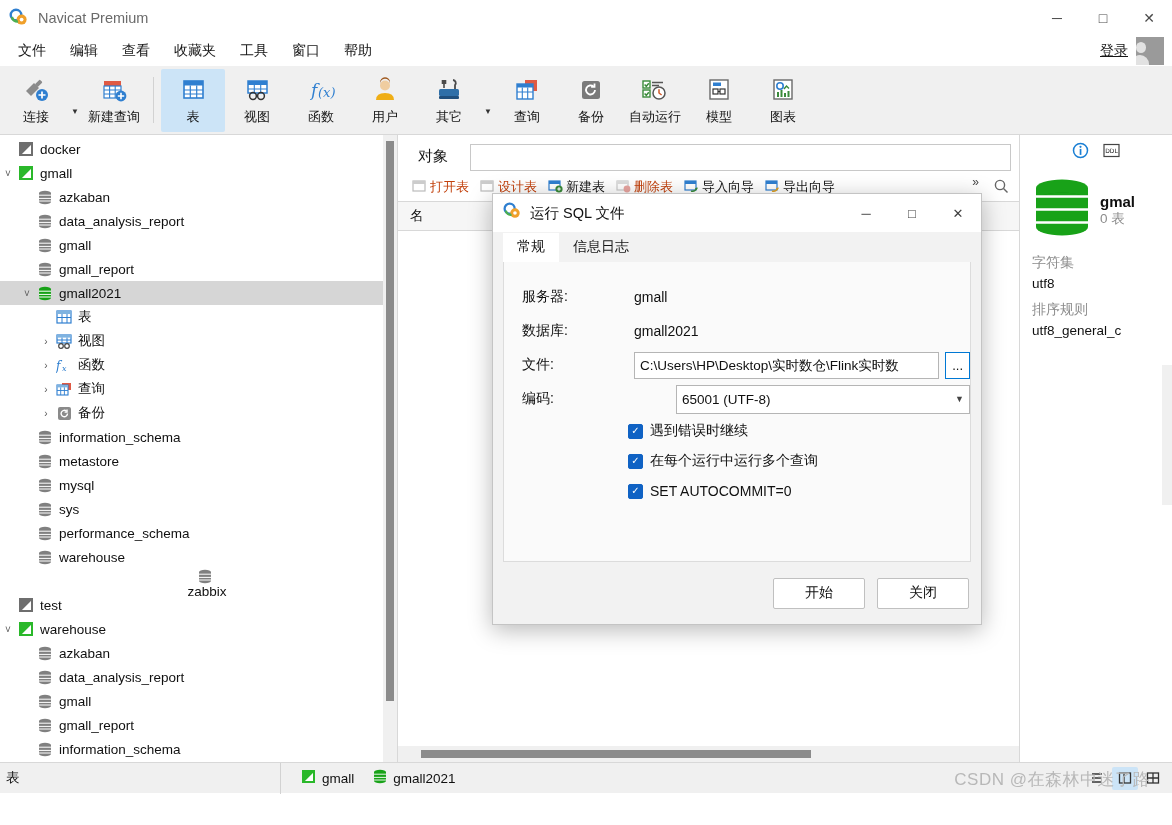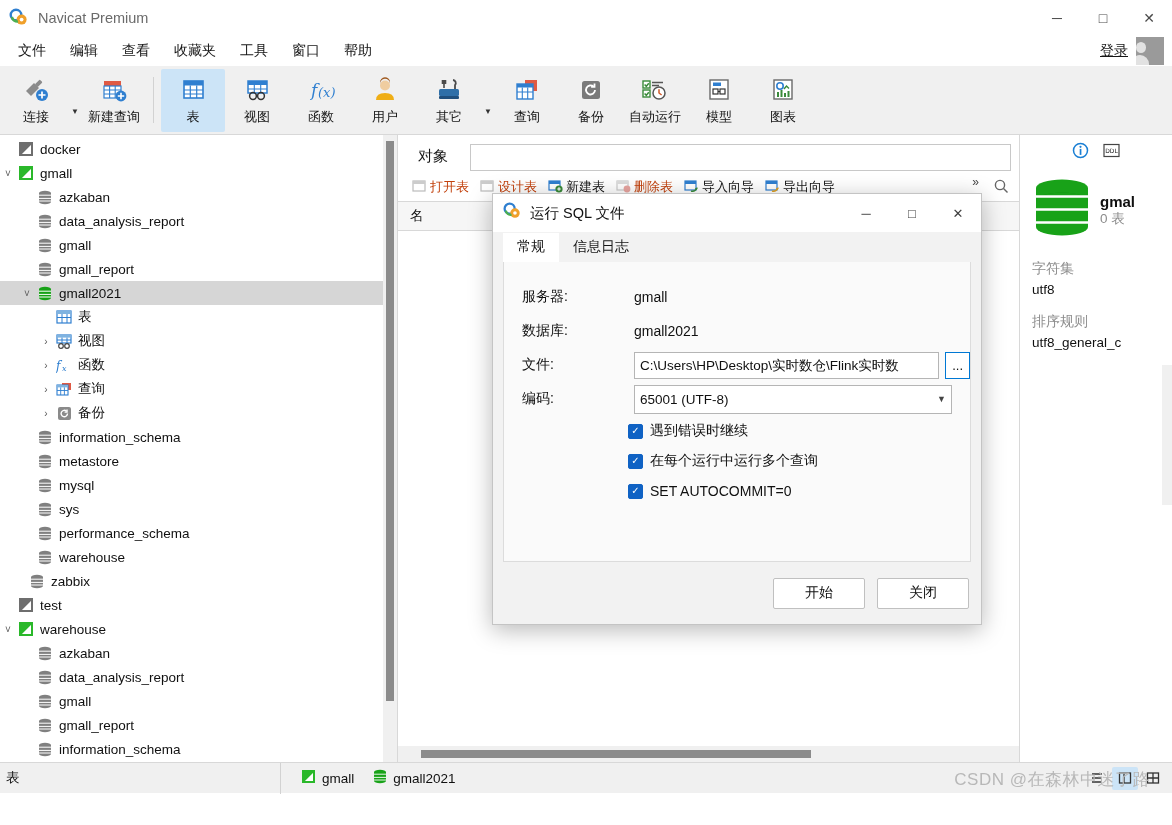--- a/index.html
+++ b/index.html
@@ -177,21 +177,21 @@
     height: 28px; display: flex; align-items: center;
     justify-content: center; gap: 14px; padding-top: 6px;
   }
   .ip-db {
     display: flex; align-items: center; gap: 8px;
     padding: 14px 0 0 12px;
   }
   .ip-dbtext { display:flex; flex-direction: column; }
   .ip-dbname { font-size: 15px; font-weight: bold; color: #101010; }
   .ip-dbsub { font-size: 13.5px; color: #8c8c8c; margin-top: 0;}
-  .ip-field { padding: 0 12px 0 12px; margin-top: 16px; }
+  .ip-field { padding: 0 12px 0 12px; margin-top: 10px; }
   .ip-flabel { font-size: 14px; color: #8c8c8c; }
   .ip-fvalue { font-size: 13.5px; color: #101010; margin-top: 4px; white-space: nowrap;}
   .ip-scroll-track {
     position: absolute; right: 0; top: 230px; width: 10px; height: 140px;
     background: #f0f0f0;
   }
 
   
   .statusbar {
     height: 31px; background: #f0f0f0;
@@ -263,21 +263,21 @@
   }
   .browse-btn {
     width: 26px; height: 27px; margin-left: 6px;
     border: 1px solid #0078d4; background: #ffffff;
     display: flex; align-items: center; justify-content: center;
     font-size: 13px; color: #101010;
   }
   .form-select {
     width: 318px; height: 29px; border: 1px solid #b5b5b5;
     background: #ffffff; font-size: 13.5px; padding: 0 5px;
-    display: flex; align-items: center; color: #101010;
+    display: flex; align-items: center; color: #101010; margin-left: 42px;
   }
   .sel-caret { margin-left: auto; font-size: 9px; color: #444; }
   .cb-row {
     display: flex; align-items: center; gap: 7px;
     padding-left: 124px; height: 30px;
   }
   .cbox {
     width: 15px; height: 15px; background: #0f62c4;
     border: 1px solid #0f62c4; border-radius: 2px;
     display: flex; align-items: center; justify-content: center;
@@ -740,21 +740,21 @@
               <ellipse cx="7" cy="6.2" rx="6" ry="2.2" fill="#808080"></ellipse>
               <rect x="1" y="6.2" width="12" height="3.2" fill="#808080"></rect>
               <ellipse cx="7" cy="9.4" rx="6" ry="2.2" fill="#808080"></ellipse>
               <rect x="1" y="9.4" width="12" height="2.6" fill="#808080"></rect>
               <ellipse cx="7" cy="12" rx="6" ry="2.2" fill="#808080"></ellipse>
               <path d="M1 5.2h12M1 8.4h12M1 11h12" stroke="#fff" stroke-width="1"></path>
             </svg>
           </span>
           <span class="tree-label">warehouse</span>
         </div>
-        <div class="tree-row" style="padding-left: 11px;">
+        <div class="tree-row" style="padding-left: 19px; flex-direction: column;">
           <span class="twisty"></span>
           <span class="tree-icon">
             <svg width="14" height="15" viewBox="0 0 14 15">
               <ellipse cx="7" cy="3" rx="6" ry="2.2" fill="#808080"></ellipse>
               <rect x="1" y="3" width="12" height="3.2" fill="#808080"></rect>
               <ellipse cx="7" cy="6.2" rx="6" ry="2.2" fill="#808080"></ellipse>
               <rect x="1" y="6.2" width="12" height="3.2" fill="#808080"></rect>
               <ellipse cx="7" cy="9.4" rx="6" ry="2.2" fill="#808080"></ellipse>
               <rect x="1" y="9.4" width="12" height="2.6" fill="#808080"></rect>
               <ellipse cx="7" cy="12" rx="6" ry="2.2" fill="#808080"></ellipse>

